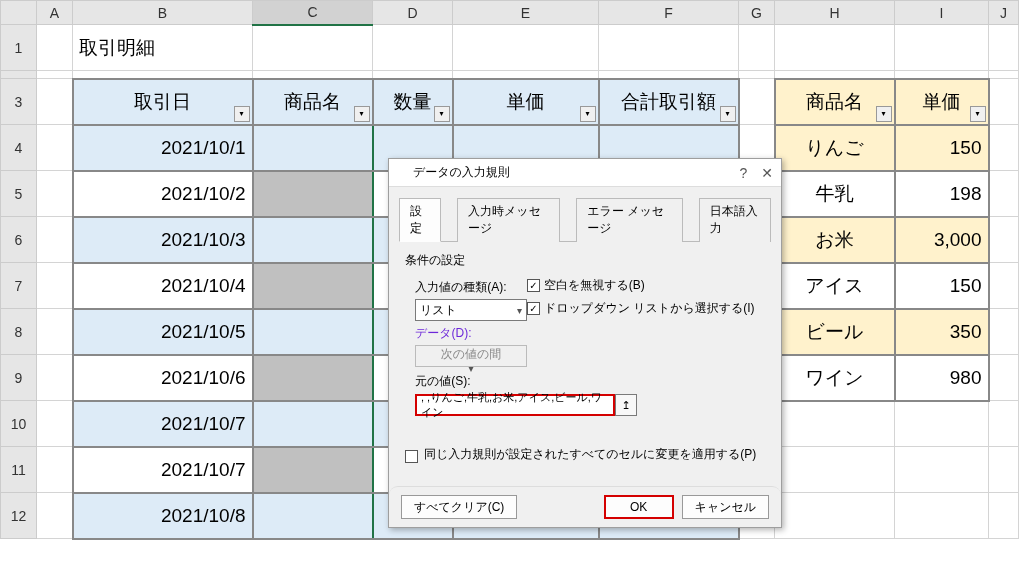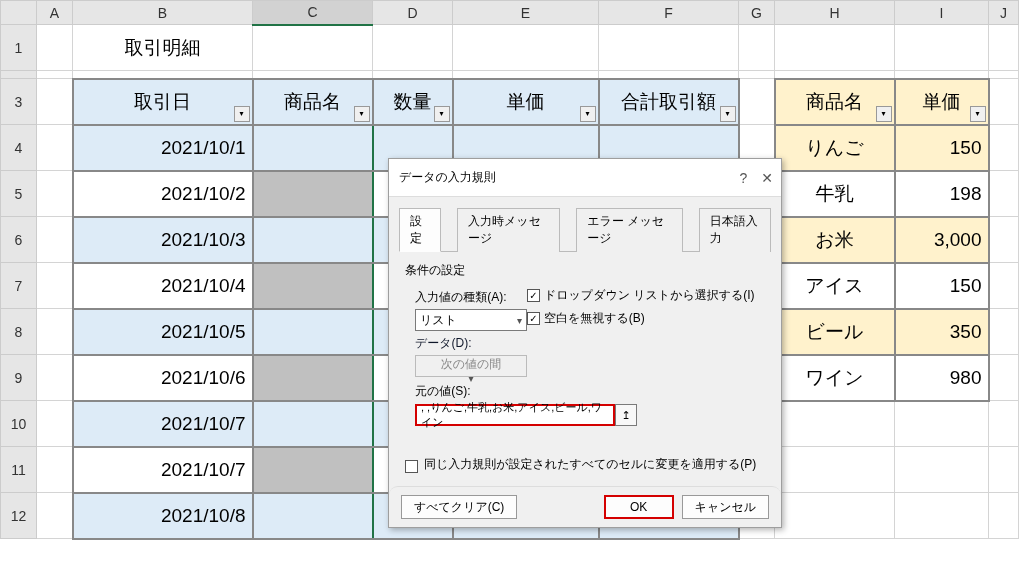--- a/index.html
+++ b/index.html
@@ -95,23 +95,23 @@
   .dialog {
     position: absolute;
     left: 388px; top: 158px;
     width: 394px; height: 370px;
     background: #f0f0f0;
     border: 1px solid #9e9e9e;
     box-shadow: 2px 2px 6px rgba(0,0,0,0.3);
     font-size: 12px;
   }
   .dialog .titlebar {
-    height: 38px;
+    height: 28px;
     display:flex; align-items:center; justify-content:space-between;
-    padding: 0 8px 0 10px;
+    padding: 0 8px 0 24px;
     background: #fff;
     border-bottom: 1px solid #ddd;
   }
   .titlebar .rbtns { display:flex; gap: 14px; font-size: 14px; color: #555; }
   .tabs {
     display:flex; gap: 16px;
     margin: 10px 10px 0 10px;
     border-bottom: 1px solid #bbb;
   }
   .tab {
@@ -185,21 +185,21 @@
     <th class="colhdr cE">E</th>
     <th class="colhdr cF">F</th>
     <th class="colhdr cG">G</th>
     <th class="colhdr cH">H</th>
     <th class="colhdr cI">I</th>
     <th class="colhdr cJ">J</th>
   </tr>
   <tr class="r1">
     <th class="rowhdr">1</th>
     <td class="cA"></td>
-    <td class="cB title" style="text-align:center">取引明細</td>
+    <td class="cB title" style="text-align:left">取引明細</td>
     <td class="cC"></td>
     <td class="cD"></td>
     <td class="cE"></td>
     <td class="cF"></td>
     <td class="cG"></td>
     <td class="cH"></td>
     <td class="cI"></td>
     <td class="cJ"></td>
   </tr>
   <tr style="height:8px">
@@ -368,35 +368,35 @@
     <div class="row">
       <div>
         <div class="field">
           <span class="lbl">入力値の種類(A):</span>
           <div class="selectbox">
             <span>リスト</span>
             <span class="chev">▾</span>
           </div>
         </div>
         <div class="field">
-          <span class="lbl" style="color:#0f172a">データ(D):</span>
+          <span class="lbl" style="color:#6d28d9">データ(D):</span>
           <div class="selectbox disabled">
             <span>次の値の間</span>
             <span class="chev">▾</span>
           </div>
         </div>
       </div>
       <div class="checks">
         <div class="chk">
           <span class="chkbox on"></span>
-          <span>ドロップダウン リストから選択する(I)</span>
+          <span>空白を無視する(B)</span>
         </div>
         <div class="chk">
           <span class="chkbox on"></span>
-          <span>空白を無視する(B)</span>
+          <span>ドロップダウン リストから選択する(I)</span>
         </div>
       </div>
     </div>
     <div class="field">
       <span class="lbl">元の値(S):</span>
       <div class="srcrow">
         <div class="srcinput redbox">
           <span>, ,りんご,牛乳,お米,アイス,ビール,ワイン</span>
         </div>
         <div class="pickbtn">↥</div>

